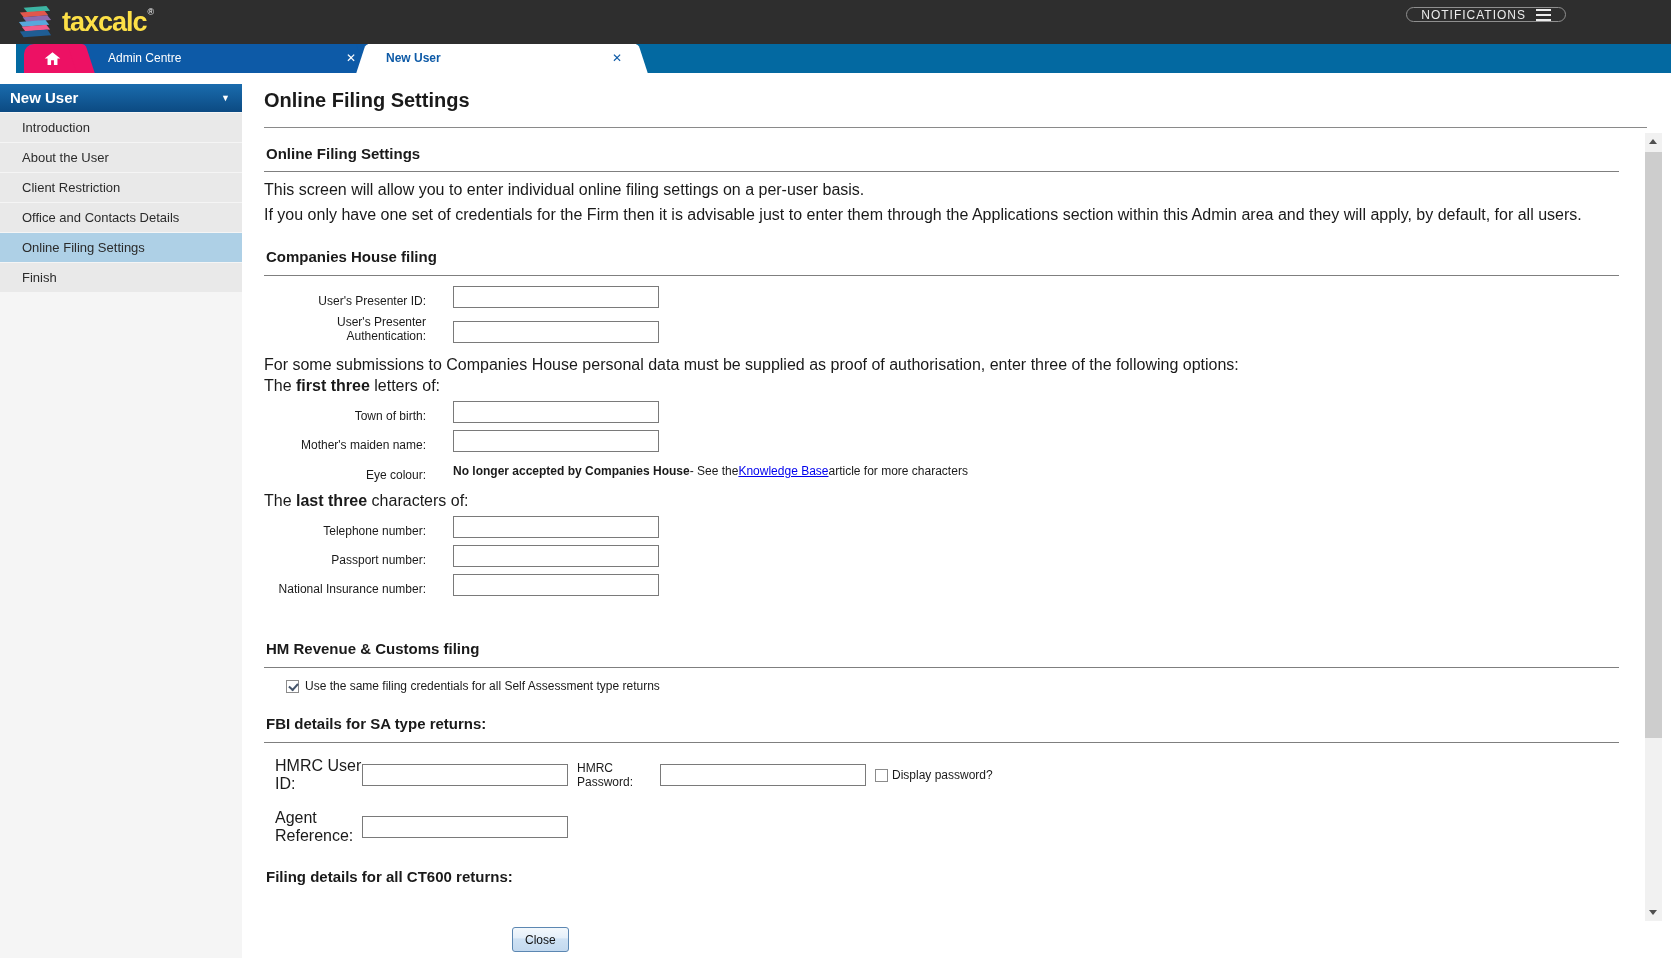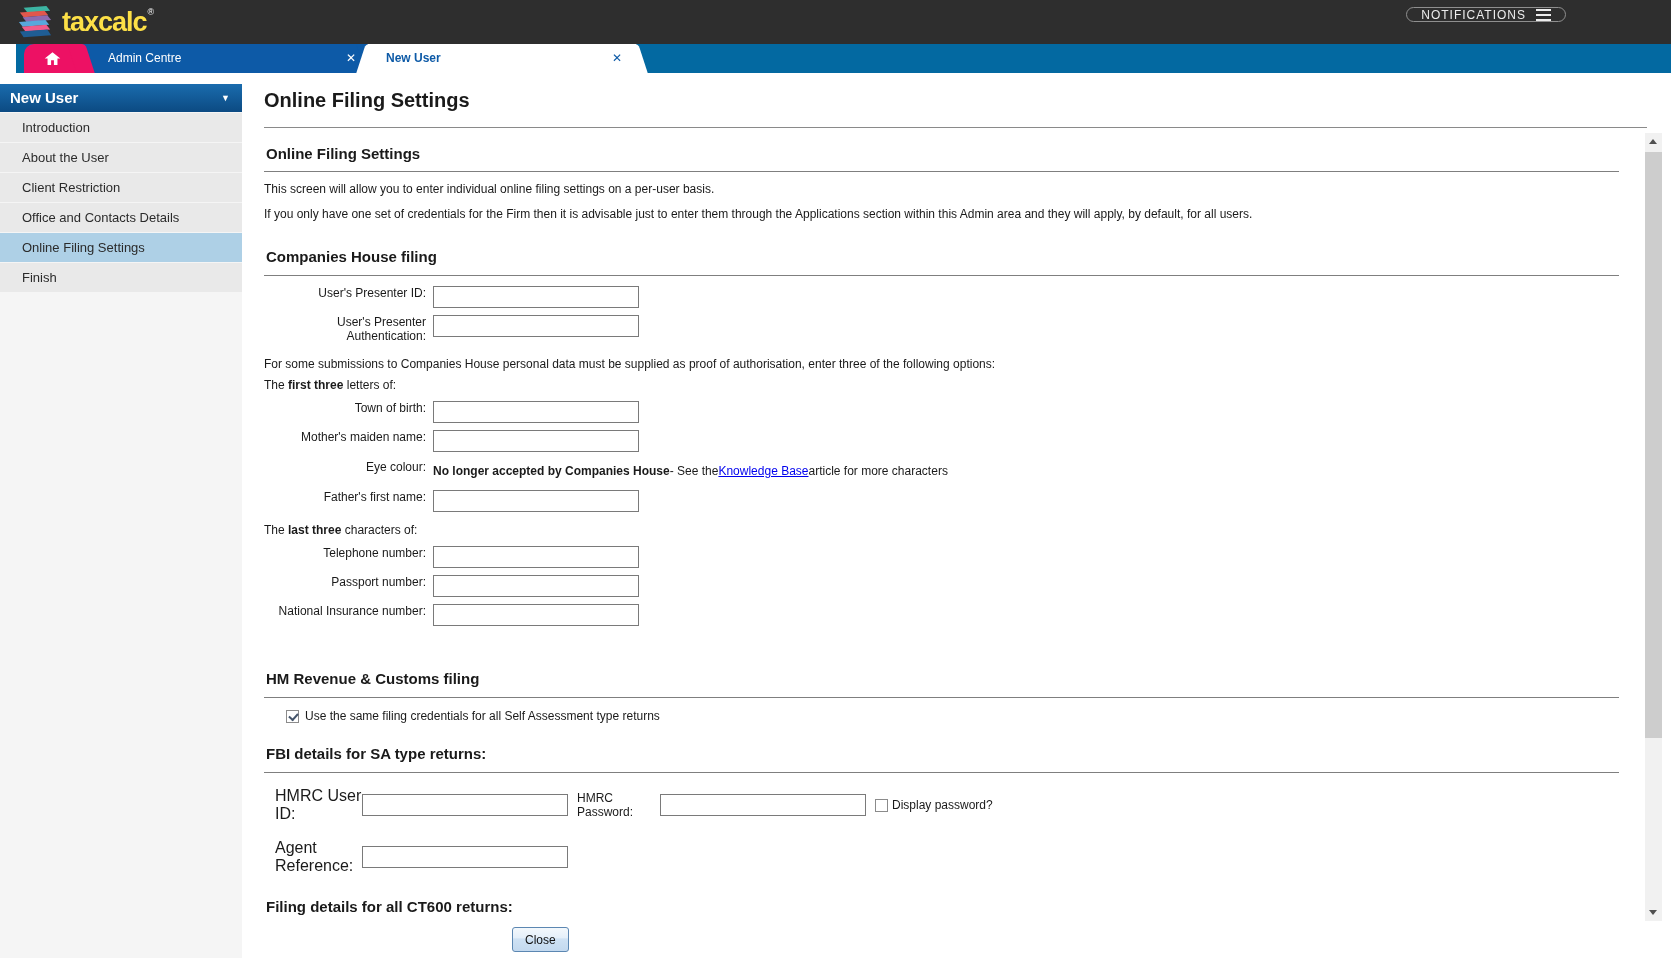--- a/index.html
+++ b/index.html
@@ -48,25 +48,25 @@
   .splitter i { display:block; width:4px; height:4px; background:#2f6da8; margin:0 0 9px 0; }
 
   
   .main { position:absolute; left:242px; top:73px; right:0; bottom:0; background:#fff; }
   .page-title { position:absolute; left:22px; top:16px; font-size:20px; font-weight:bold; color:#1a1a1a; }
   .title-rule { position:absolute; left:22px; right:24px; top:54px; border-top:1px solid #8a8a8a; }
 
   .scrollarea { position:absolute; left:0; top:60px; width:1403px; height:788px; overflow:hidden; padding:0 26px 0 22px; }
   .sec-h { font-size:15px; font-weight:bold; color:#1a1a1a; padding-left:2px; }
   .rule { border-top:1px solid #7f7f7f; }
-  .scrollarea p { font-size:12px; color:#1a1a1a; line-height:15px; }
+  .scrollarea p { font-size:16px; color:#1a1a1a; line-height:15px; }
   .b { font-weight:bold; }
   .kb-link { color:#0000ee; text-decoration:underline; cursor:pointer; }
 
-  .frow { display:flex; align-items:flex-start; }
+  .frow { display:flex; align-items:flex-end;gap:20px; }
   .frow .flabel { width:169px; text-align:right; padding-right:7px; font-size:12px; color:#1a1a1a; }
   .tc-input { width:206px; height:22px; border:1px solid #7a7a7a; background:#fff; font-size:12px; padding:0 4px; font-family:inherit; }
   .eyeline { font-size:12px; color:#1a1a1a; display:flex; align-items:center; height:22px; }
 
   .fbirow { display:flex; align-items:center; padding-left:11px; }
   .fbirow .flabel1 { width:87px; font-size:16px; color:#1a1a1a; text-align:left; }
   .fbirow .flabel2 { width:83px; margin-left:9px; font-size:12px; color:#1a1a1a; }
 
   .cbx { position:relative; width:13px; height:13px; border:1px solid #8b8b8b; background:#fff; display:inline-block; flex:none; cursor:pointer; }
   .cbx.checked::after { content:""; position:absolute; left:2px; top:2px; width:7px; height:4px;
@@ -186,24 +186,20 @@
       </div>
       <div class="frow" style="margin-top:8px">
         <span class="flabel">Eye colour:</span>
         <span class="eyeline">
             <span class="b">No longer accepted by Companies House</span>
             <span> - See the </span>
             <span class="kb-link">Knowledge Base</span>
             <span> article for more characters</span>
           </span>
       </div>
-      <div class="frow" style="margin-top:8px">
-        <span class="flabel">Father's first name:</span>
-        <input class="tc-input" type="text" style="">
-      </div>
 
       <p style="margin-top:11px"><span>The </span><span class="b">last three</span><span> characters of:</span></p>
 
       <div class="frow" style="margin-top:8px">
         <span class="flabel">Telephone number:</span>
         <input class="tc-input" type="text" style="">
       </div>
       <div class="frow" style="margin-top:7px">
         <span class="flabel">Passport number:</span>
         <input class="tc-input" type="text" style="">

